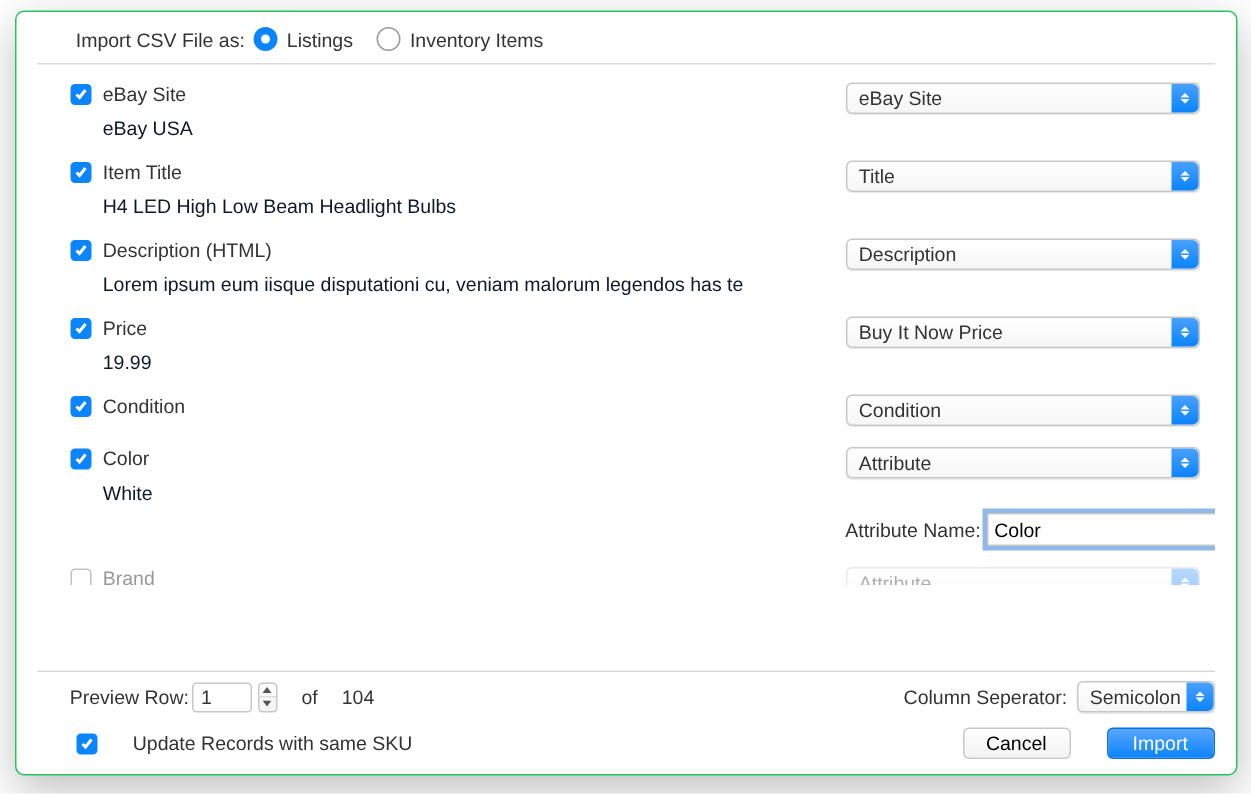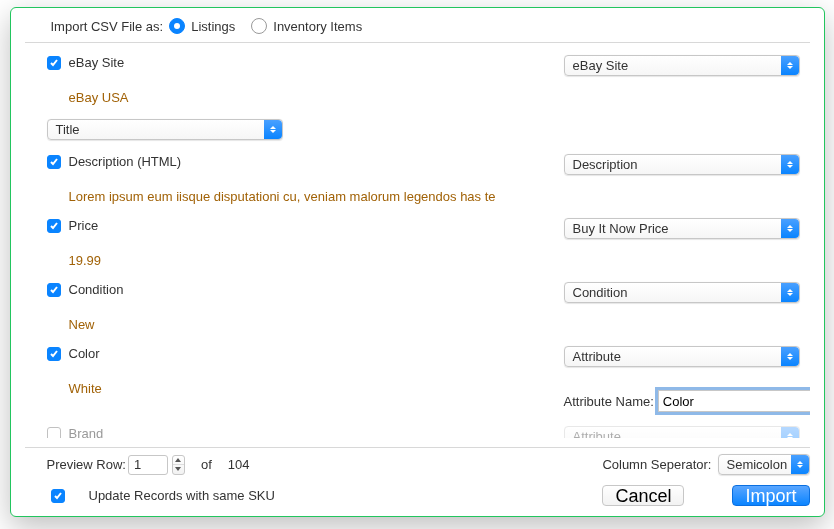--- a/index.html
+++ b/index.html
@@ -94,22 +94,22 @@
   border-color: #0a84ff;
 }
 .checkbox.checked svg { display: block; }
 .checkbox svg { display: none; width: 10px; height: 10px; }
 .field-label {
   font-size: 13px;
   color: #333;
 }
 .sample {
   padding-left: 22px;
-  margin-top: 20px;
-  color: #a16207;
+  margin-top: 8px;
+  color: #0f172a;
   font-size: 13px;
   white-space: nowrap;
   overflow: hidden;
   text-overflow: clip;
 }
 .right {
   width: 236px;
   flex-shrink: 0;
 }
 .select {
@@ -226,24 +226,23 @@
   padding: 6px 14px 10px 40px;
   font-size: 13px;
   gap: 24px;
 }
 .btn {
   height: 21px;
   min-width: 72px;
   border: 1px solid #c7c7c7;
   border-radius: 4px;
   background: linear-gradient(#fff,#f2f2f2);
-  font-size: 18px;
+  font-size: 13px;
   cursor: pointer;
   padding: 0 12px;
-  margin-left: 24px;
 }
 .btn.primary {
   background: linear-gradient(#5aa6ff,#0a84ff);
   border-color: #0a6fe0;
   color: #fff;
 }
 .check-tick { stroke:#fff; stroke-width:2; fill:none; }
 </style>
 </head>
 <body>
@@ -275,20 +274,31 @@
         </div>
         <div class="right">
           <div class="select">
             <span>eBay Site</span>
             <span class="select-arrow"></span>
           </div>
         </div>
       </div>
 
       <div class="row">
+        <div class="left">
+          <div class="check-line">
+            <span class="checkbox checked">
+                <svg viewBox="0 0 10 10">
+                  <polyline class="check-tick" points="2,5 4,7 8,2"></polyline>
+                </svg>
+              </span>
+            <span class="field-label">Item Title</span>
+          </div>
+          <div class="sample">H4 LED High Low Beam Headlight Bulbs</div>
+        </div>
         <div class="right">
           <div class="select">
             <span>Title</span>
             <span class="select-arrow"></span>
           </div>
         </div>
       </div>
 
       <div class="row">
         <div class="left">
@@ -333,21 +343,20 @@
       <div class="row">
         <div class="left">
           <div class="check-line">
             <span class="checkbox checked">
                 <svg viewBox="0 0 10 10">
                   <polyline class="check-tick" points="2,5 4,7 8,2"></polyline>
                 </svg>
               </span>
             <span class="field-label">Condition</span>
           </div>
-          <div class="sample">New</div>
         </div>
         <div class="right">
           <div class="select">
             <span>Condition</span>
             <span class="select-arrow"></span>
           </div>
         </div>
       </div>
 
       <div class="row">

